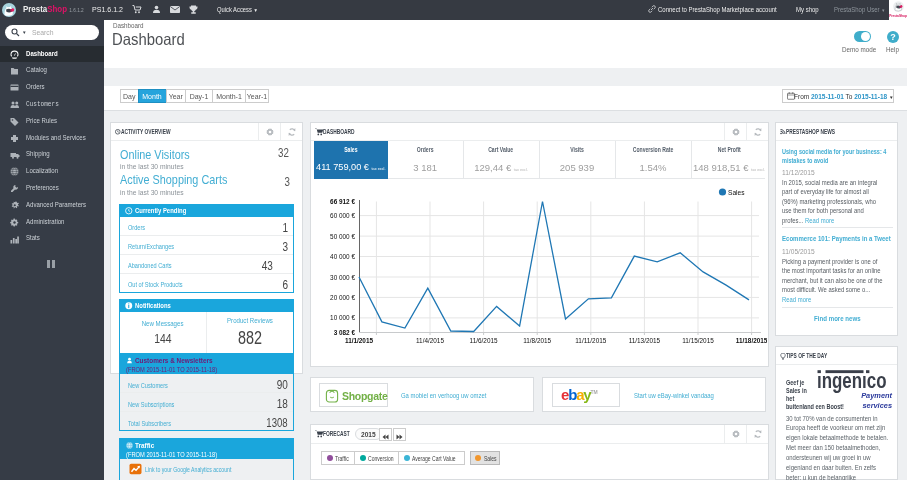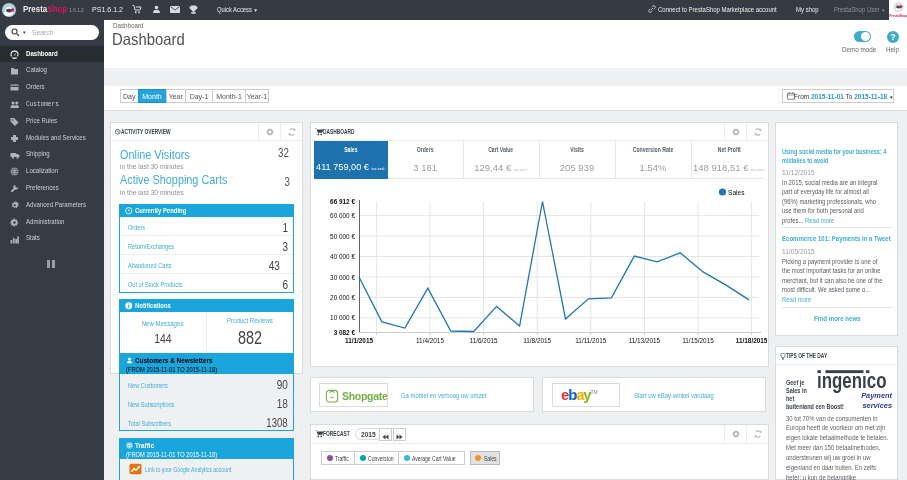--- a/index.html
+++ b/index.html
@@ -255,21 +255,21 @@
             <tr>
               <td style="height:18px; padding-left:8px; padding-top:4px;" class="cy"><span class="cx" style="transform:scaleX(0.78);">Orders</span></td>
               <td class="num" style="text-align:right; padding-right:5.5px; font-size:12.5px; height:18px; padding-top:4px;"><span class="cxr" style="transform:scaleX(0.8);">1</span></td>
             </tr>
       <tr style="border-top:1px solid #ebedee;">
               <td style="height:18px; padding-left:8px; padding-top:4px;" class="cy"><span class="cx" style="transform:scaleX(0.78);">Return/Exchanges</span></td>
               <td class="num" style="text-align:right; padding-right:5.5px; font-size:12.5px; height:18px; padding-top:4px;"><span class="cxr" style="transform:scaleX(0.8);">3</span></td>
             </tr>
       <tr style="border-top:1px solid #ebedee;">
               <td style="height:18px; padding-left:8px; padding-top:4px;" class="cy"><span class="cx" style="transform:scaleX(0.78);">Abandoned Carts</span></td>
-              <td class="num" style="text-align:center; padding-right:5.5px; font-size:12.5px; height:18px; padding-top:4px;"><span class="cxr" style="transform:scaleX(0.8);">43</span></td>
+              <td class="num" style="text-align:left; padding-right:5.5px; font-size:12.5px; height:18px; padding-top:4px;"><span class="cxr" style="transform:scaleX(0.8);">43</span></td>
             </tr>
       <tr style="border-top:1px solid #ebedee;">
               <td style="height:18px; padding-left:8px; padding-top:4px;" class="cy"><span class="cx" style="transform:scaleX(0.78);">Out of Stock Products</span></td>
               <td class="num" style="text-align:right; padding-right:5.5px; font-size:12.5px; height:18px; padding-top:4px;"><span class="cxr" style="transform:scaleX(0.8);">6</span></td>
             </tr>
     </tbody>
         </table>
   </div>
 
   <div class="abs" style="left:8px; top:176px; width:175px; border:1px solid #1aa6dc;">
@@ -291,21 +291,21 @@
           <td style="padding:4px 0 6px 0;">
                 <div class="cy" style="font-size:7.2px;"><span class="cxc" style="transform:scaleX(0.85);">Product Reviews</span></div>
                 <div class="num" style="font-size:18px; margin-top:3.5px;"><span class="cxc" style="transform:scaleX(0.8);">882</span></div>
               </td>
             </tr>
     </tbody>
         </table>
   </div>
 
   <div class="abs" style="left:8px; top:230px; width:175px; border:1px solid #1aa6dc;">
-    <div style="height:20px; background:#1aa6dc; color:#000000; position:relative;">
+    <div style="height:20px; background:#1aa6dc; color:#701a75; position:relative;">
       <svg class="abs" style="left:5.5px;top:3px" width="7" height="7" viewBox="0 0 16 16">
             <circle cx="8" cy="5" r="3.2" fill="#fff"></circle>
             <path d="M2.5 14 Q2.5 8.5 8 8.5 Q13.5 8.5 13.5 14 Z" fill="#fff"></path>
           </svg>
       <div style="margin-left:15px; font-size:8px; font-weight:bold; padding-top:2px; line-height:9px;"><span class="cx" style="transform:scaleX(0.8);">Customers &amp; Newsletters</span></div>
       <div style="margin-left:5.5px; font-size:7px; line-height:9px;"><span class="cx" style="transform:scaleX(0.82);">(FROM 2015-11-01 TO 2015-11-18)</span></div>
     </div>
     <table style="width:100%; border-collapse:collapse; font-size:7.2px;">
       <tbody>
             <tr>
@@ -478,20 +478,27 @@
             <path d="M1.2 15.5 1.6 9.6 6.4 12.4z" fill="#b7bbbf"></path>
           </svg>
         </div>
   </div>
   <div class="fbtn abs" style="left:10px; top:25.5px; width:34px;"><span class="dot" style="background:#914e9c;"></span><span class="cx" style="transform:scaleX(0.8);">Traffic</span></div>
   <div class="fbtn abs" style="left:43px; top:25.5px; width:45px;"><span class="dot" style="background:#00a99d;"></span><span class="cx" style="transform:scaleX(0.8);">Conversion</span></div>
   <div class="fbtn abs" style="left:87px; top:25.5px; width:67px;"><span class="dot" style="background:#3bb5d6;"></span><span class="cx" style="transform:scaleX(0.8);">Average Cart Value</span></div>
   <div class="fbtn abs on" style="left:158.5px; top:25.5px; width:30px;"><span class="dot" style="background:#f1962c;"></span><span class="cx" style="transform:scaleX(0.8);">Sales</span></div>
 </div>
 <div class="panel" id="p-news" style="left:775px; top:122px; width:123px; height:213.5px;">
+  <div class="phead">
+    <svg class="abs" style="left:4px;top:6.4px" width="5.5" height="5.5" viewBox="0 0 16 16">
+          <path d="M1.5 1.5a13 13 0 0 1 13 13M1.5 6.5a8 8 0 0 1 8 8" stroke="#3b424c" stroke-width="2.8" fill="none"></path>
+          <circle cx="3" cy="13" r="2.4" fill="#3b424c"></circle>
+        </svg>
+    <span class="ptxt">PRESTASHOP NEWS</span>
+  </div>
   <div class="abs cy" style="left:6px; top:23.5px; width:118px; font-size:6.5px; font-weight:bold; line-height:9.6px;"><span class="cx" style="transform:scaleX(0.85);">Using social media for your business: 4</span><br><span class="cx" style="transform:scaleX(0.85);">mistakes to avoid</span></div>
   <div class="abs" style="left:6px; top:44.5px; font-size:7.2px; color:#9a9a9a; transform:scaleX(0.92); transform-origin:0 0;">11/12/2015</div>
   <div class="abs" style="left:6px; top:54.5px; width:118px; font-size:6.8px; color:#575d63; line-height:9.5px; white-space:nowrap; transform:scaleX(0.87); transform-origin:0 0;">In 2015, social media are an integral<br>part of everyday life for almost all<br>(96%) marketing professionals, who<br>use them for both personal and<br>profes... <span class="cy">Read more</span></div>
   <div class="abs" style="left:6px; top:103.5px; width:111px; border-top:1px solid #e5e7e9;"></div>
   <div class="abs cy" style="left:6px; top:111.5px; width:118px; font-size:6.5px; font-weight:bold;"><span class="cx" style="transform:scaleX(0.93);">Ecommerce 101: Payments in a Tweet</span></div>
   <div class="abs" style="left:6px; top:123.5px; font-size:7.2px; color:#9a9a9a; transform:scaleX(0.92); transform-origin:0 0;">11/05/2015</div>
   <div class="abs" style="left:6px; top:133.5px; width:118px; font-size:6.8px; color:#575d63; line-height:9.5px; white-space:nowrap; transform:scaleX(0.87); transform-origin:0 0;">Picking a payment provider is one of<br>the most important tasks for an online<br>merchant, but it can also be one of the<br>most difficult. We asked some o...<br><span class="cy">Read more</span></div>
   <div class="abs" style="left:6px; top:183.5px; width:111px; border-top:1px solid #e5e7e9;"></div>
   <div class="abs cy" style="left:0; top:191px; width:123px; text-align:center; font-size:7.2px; font-weight:bold;"><span class="cxc" style="transform:scaleX(0.85);">Find more news</span></div>
 </div>

